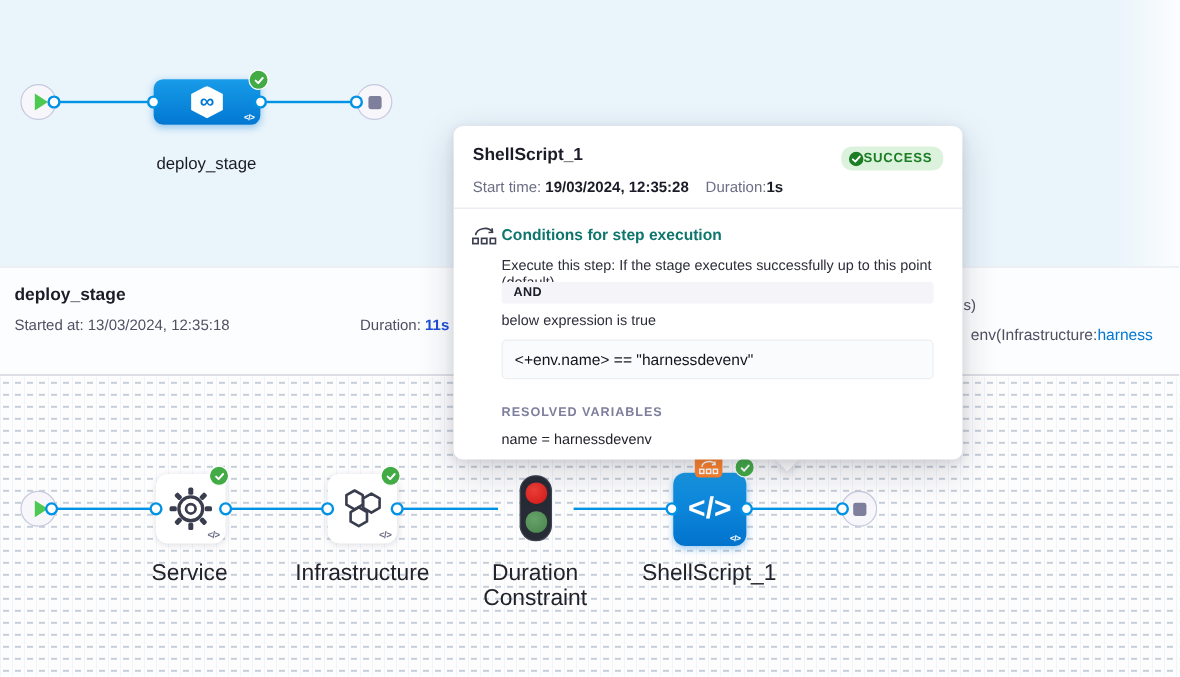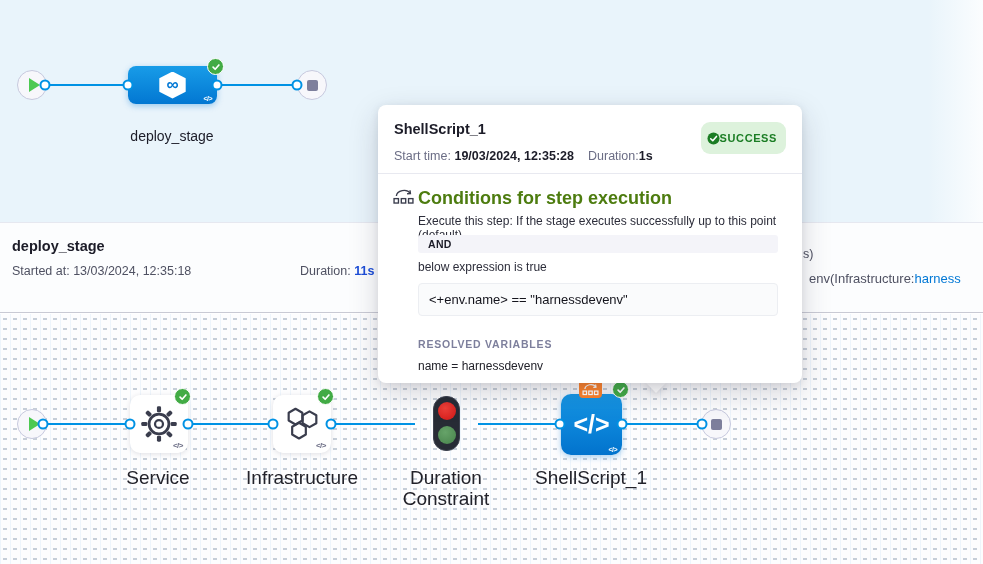--- a/index.html
+++ b/index.html
@@ -81,31 +81,31 @@
   .canvas-label { position:absolute; text-align:center; font-size:19px; color:#22222a;
                   line-height:21px; z-index:2; }
 
   
   .pop-arrow { position:absolute; left:649px; top:376px; width:14px; height:14px; background:#fff;
                transform:rotate(45deg); z-index:9; box-shadow:2px 2px 6px rgba(40,41,61,.15); }
   .popover { position:absolute; left:378px; top:105px; width:424px; height:278px; background:#fff;
              border-radius:8px; z-index:10;
              box-shadow:0 10px 30px rgba(40,41,61,.18), 0 2px 8px rgba(40,41,61,.10); }
   .pop-title { position:absolute; left:16px; top:16px; font-size:14.5px; font-weight:bold; color:#1c1c28; }
-  .status-badge { position:absolute; right:16px; top:17px; height:32px;
+  .status-badge { position:absolute; right:16px; top:17px; height:20px;
                   display:inline-flex; align-items:center; gap:0;
                   background:#ddf2dc; border-radius:9px; padding:0 9px 0 6px;
                   color:#1b7d24; font-size:11px; font-weight:bold; letter-spacing:.6px; }
   .pop-meta { position:absolute; left:16px; top:44px; font-size:12.5px; color:#6b6d85; }
   .pop-meta .v { color:#1c1c28; font-weight:bold; }
   .pop-meta .gap { display:inline-block; width:14px; }
   .pop-divider { position:absolute; left:0; top:68px; width:100%; height:1px; background:#e8e9f0; }
 
   .cond-icon { position:absolute; left:15px; top:82px; }
-  .cond-title { position:absolute; left:40px; top:83px; font-size:18px; font-weight:bold; color:#4d7c0f; }
+  .cond-title { position:absolute; left:40px; top:83px; font-size:13px; font-weight:bold; color:#0f766e; }
   .exec-line { position:absolute; left:40px; top:109px; width:372px; font-size:12px; color:#2c2d3a; }
   .and-chip { position:absolute; left:40px; top:130px; width:360px; height:18px; background:#f4f4f9;
               border-radius:3px; font-size:10.5px; font-weight:bold; color:#1c1c28;
               line-height:18px; padding-left:10px; letter-spacing:.3px; }
   .below-line { position:absolute; left:40px; top:155px; font-size:12px; color:#2c2d3a; }
   .expr-box { position:absolute; left:40px; top:178px; width:360px; height:33px; background:#fafbfc;
               border:1px solid #eceef2; border-radius:4px; font-size:13px; color:#14141c;
               line-height:31px; padding-left:10px; }
   .resolved-h { position:absolute; left:40px; top:233px; font-size:10.5px; font-weight:bold;
                 color:#7d7f9c; letter-spacing:.8px; }

